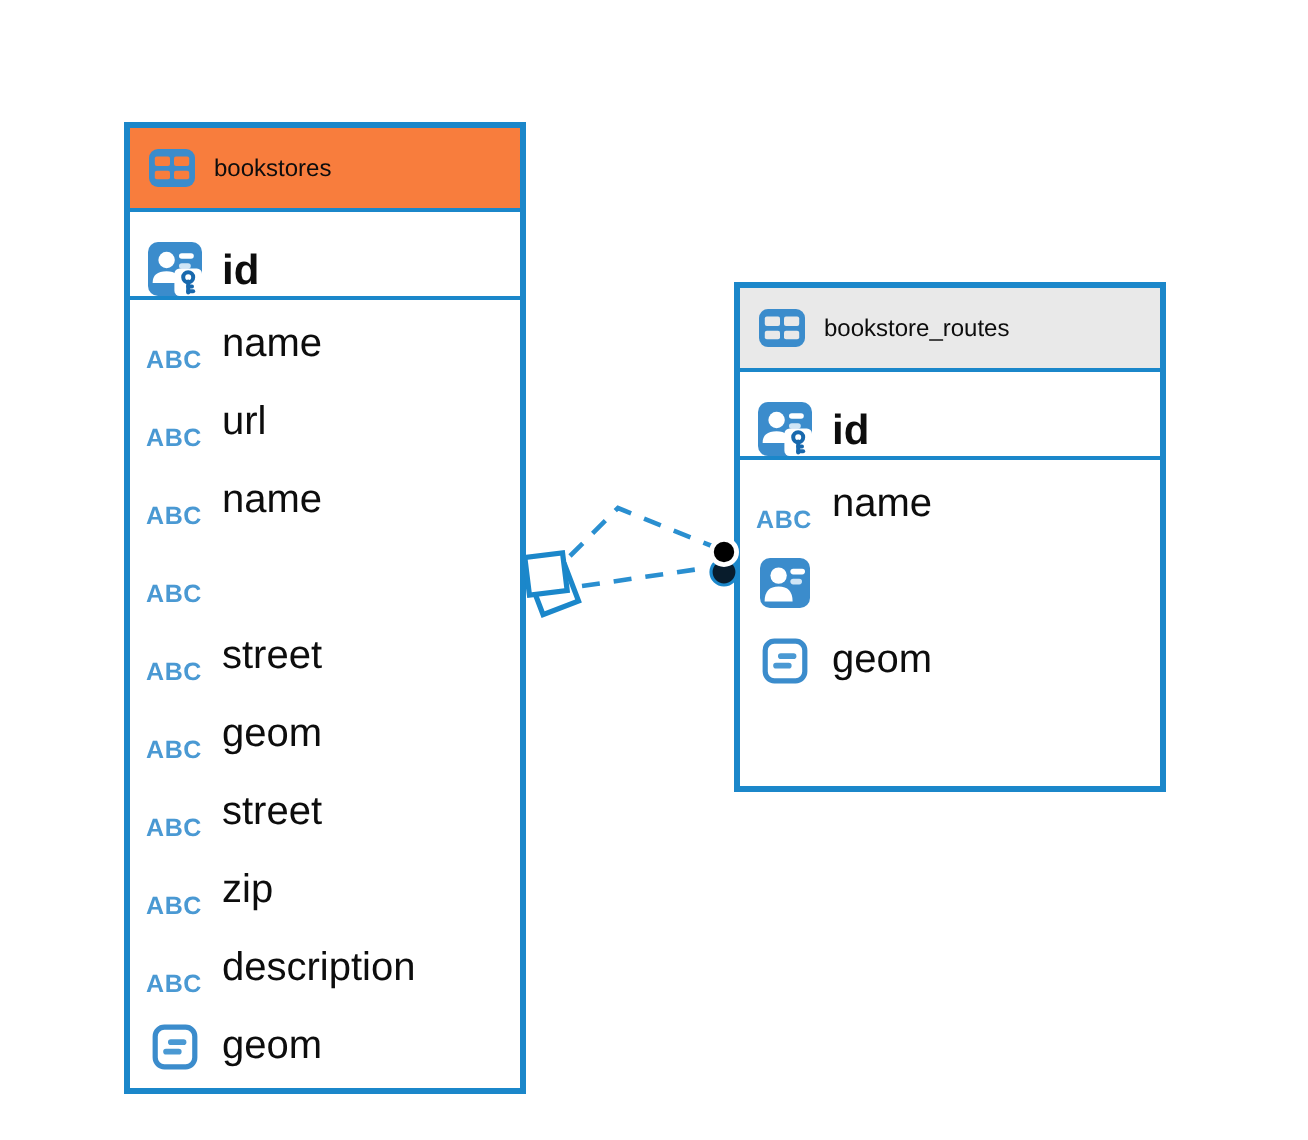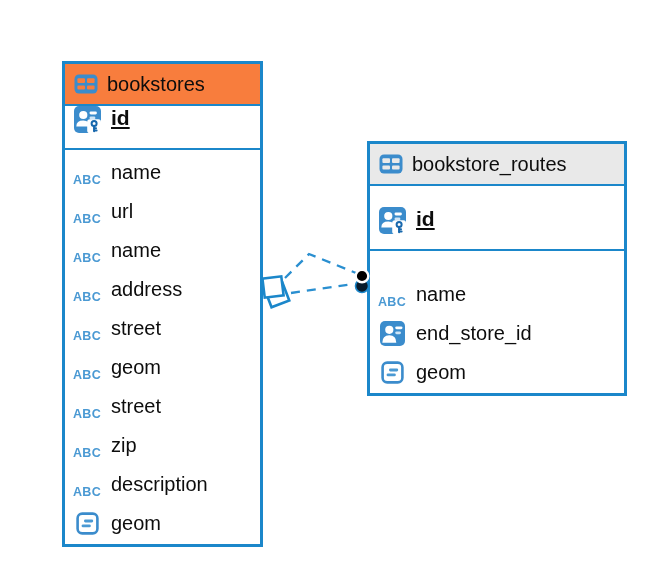--- a/index.html
+++ b/index.html
@@ -18,36 +18,35 @@
     border:3.5px solid var(--border-blue,#1b87ca);
     background:#fff;
     display:flex;flex-direction:column;
   }
   .etable-header{
     box-sizing:border-box;
     height:42px;flex:0 0 42px;
     display:flex;align-items:center;gap:9px;
     padding:0 8px 0 9px;
     border-bottom:2px solid var(--border-blue,#1b87ca);
-    font-size:20px;
+    font-size:12px;
   }
   .etable.orange .etable-header{background:var(--header-orange,#f87d3d);}
   .etable.gray   .etable-header{background:var(--header-gray,#e9e9e9);}
   .etable.orange .tbl-icon{color:var(--header-orange,#f87d3d);}
   .etable.gray   .tbl-icon{color:var(--header-gray,#e9e9e9);}
 
   .pk-row{
     box-sizing:border-box;
     height:44px;flex:0 0 44px;
-    display:flex;align-items:flex-start;gap:9px;
+    display:flex;align-items:flex-end;gap:9px;
     padding:0 8px 0 7px;
     border-bottom:2px solid var(--border-blue,#1b87ca);
     font-size:21px;font-weight:bold;
     background:#fff;
-    text-decoration:underline;
   }
   .cols{display:flex;flex-direction:column;padding-top:3px;}
   .col-row{
     height:39px;flex:0 0 39px;
     display:flex;align-items:center;gap:9px;
     padding:0 8px 0 7px;
     font-size:20px;
     background:#fff;
   }
   .cell-icon{
@@ -118,21 +117,20 @@
         <div class="col-row">
           <span class="cell-icon">
             <span class="abc">ABC</span>
           </span>
           <span class="label">name</span>
         </div>
         <div class="col-row">
           <span class="cell-icon">
             <span class="abc">ABC</span>
           </span>
-          <span class="label">address</span>
         </div>
         <div class="col-row">
           <span class="cell-icon">
             <span class="abc">ABC</span>
           </span>
           <span class="label">street</span>
         </div>
         <div class="col-row">
           <span class="cell-icon">
             <span class="abc">ABC</span>
@@ -163,21 +161,21 @@
               <rect x="1.6" y="1.6" width="19.8" height="19.8" rx="4.6" fill="#fff" stroke="#3b8ccc" stroke-width="2.6"></rect>
               <rect x="8" y="7.6" width="9.2" height="2.9" rx="1.4" fill="#4a99d3"></rect>
               <rect x="5.6" y="12.4" width="9.2" height="2.9" rx="1.4" fill="#4a99d3"></rect>
             </svg>
           </span>
           <span class="label">geom</span>
         </div>
       </div>
   </div>
 
-  <div class="etable gray" style="left:367px;top:141px;width:260px;height:255px;gap:21px;">
+  <div class="etable gray" style="left:367px;top:141px;width:216px;height:255px;">
     <div class="etable-header">
       <span class="hdr-icon tbl-icon">
         <svg width="24" height="20" viewBox="0 0 24 20">
           <rect x="0.5" y="0.5" width="23" height="19" rx="4.5" fill="#3b8ccc"></rect>
           <rect x="3.4" y="4.2" width="7.6" height="4.8" rx="1" fill="currentColor"></rect>
           <rect x="13" y="4.2" width="7.6" height="4.8" rx="1" fill="currentColor"></rect>
           <rect x="3.4" y="11.4" width="7.6" height="4.2" rx="1" fill="currentColor"></rect>
           <rect x="13" y="11.4" width="7.6" height="4.2" rx="1" fill="currentColor"></rect>
         </svg>
       </span>
@@ -210,21 +208,20 @@
         <div class="col-row">
           <span class="cell-icon">
             <svg width="25" height="25" viewBox="0 0 25 25">
               <rect width="25" height="25" rx="5" fill="#3b8ccc"></rect>
               <circle cx="9.3" cy="8.8" r="4.1" fill="#fff"></circle>
               <path d="M2.3 21.8 Q2.3 14.3 9.3 14.3 Q16.3 14.3 16.3 21.8 Z" fill="#fff"></path>
               <rect x="15.2" y="5.4" width="7.3" height="2.8" rx="1.4" fill="#fff"></rect>
               <rect x="15.2" y="10.4" width="5.8" height="2.8" rx="1.4" fill="#cfe5f6"></rect>
             </svg>
           </span>
-          <span class="label">end_store_id</span>
         </div>
         <div class="col-row">
           <span class="cell-icon">
             <svg width="23" height="23" viewBox="0 0 23 23">
               <rect x="1.6" y="1.6" width="19.8" height="19.8" rx="4.6" fill="#fff" stroke="#3b8ccc" stroke-width="2.6"></rect>
               <rect x="8" y="7.6" width="9.2" height="2.9" rx="1.4" fill="#4a99d3"></rect>
               <rect x="5.6" y="12.4" width="9.2" height="2.9" rx="1.4" fill="#4a99d3"></rect>
             </svg>
           </span>
           <span class="label">geom</span>

